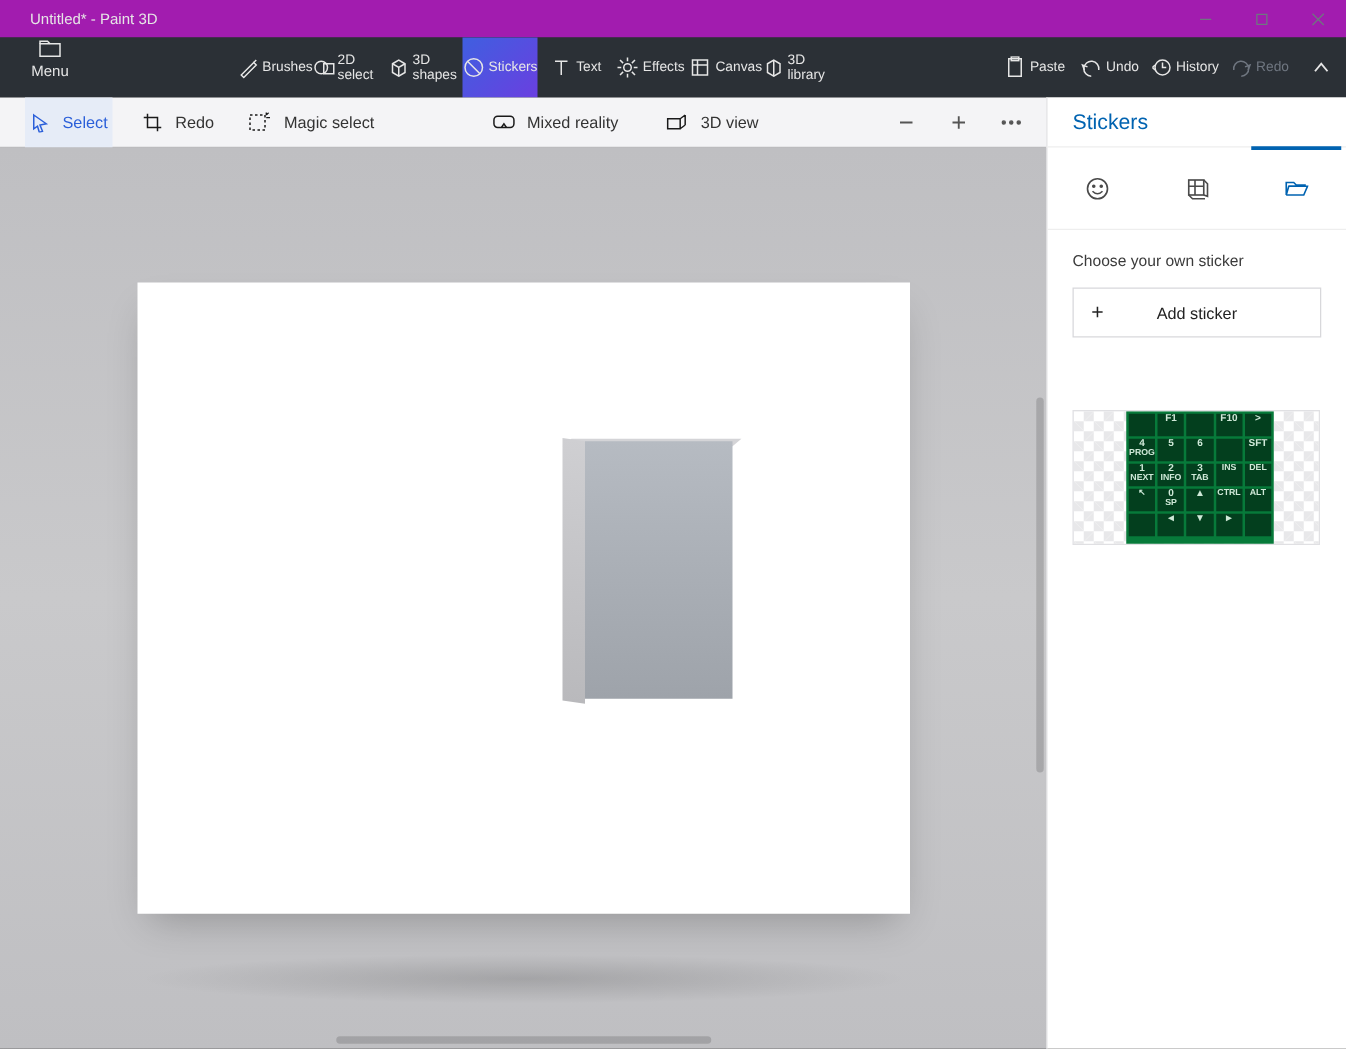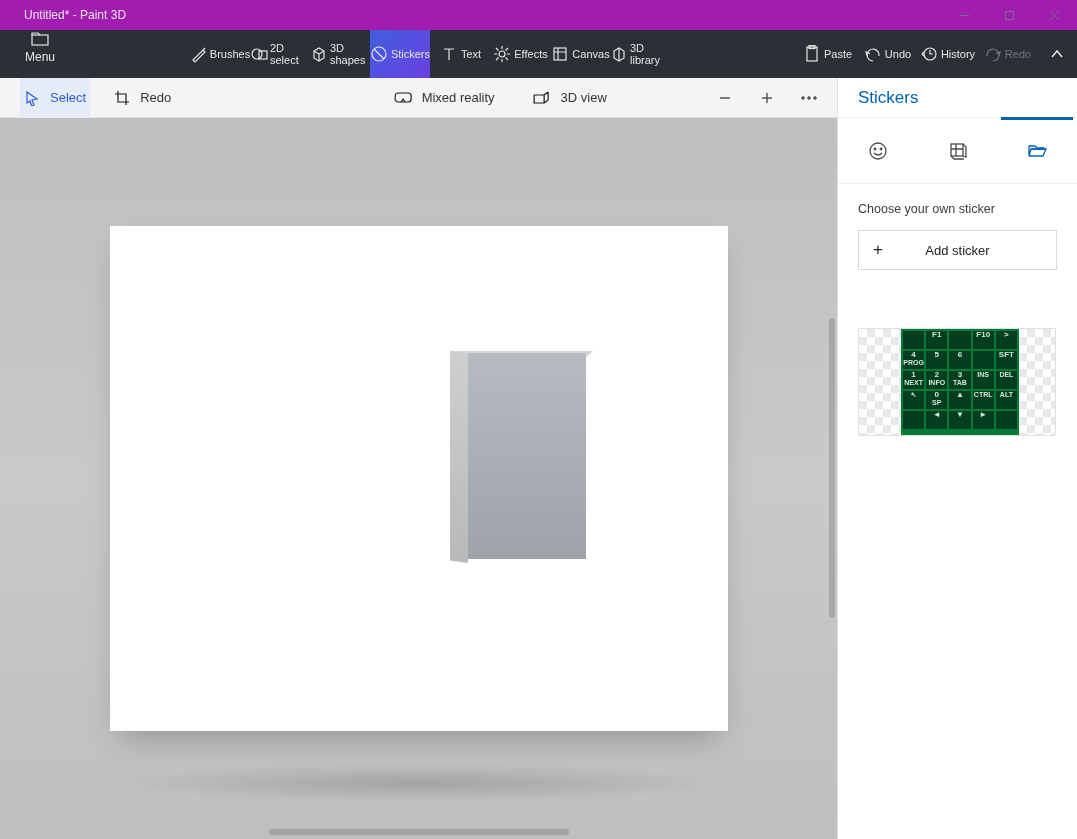--- a/index.html
+++ b/index.html
@@ -322,20 +322,27 @@
         <path d="M3 2 L13 9 L8 10 L10 15 L7.5 16 L6 11 L3 13 Z"></path>
       </svg>
     <span>Select</span>
   </div>
   <div class="subbtn">
     <svg width="16" height="16">
         <path d="M4 1 V12 H15 M1 4 H12 V15"></path>
       </svg>
     <span>Redo</span>
   </div>
+  <div class="subbtn">
+    <svg width="18" height="16">
+        <rect x="1" y="2" width="12" height="12" stroke-dasharray="2 2"></rect>
+        <path d="M14 2 L16 0 M14 4 L17 4 M14 2 L14 -1" stroke-width="1"></path>
+      </svg>
+    <span>Magic select</span>
+  </div>
 
   <div class="subbar-center">
     <div class="subbtn">
       <svg width="18" height="14">
           <rect x="1" y="2" width="16" height="9" rx="3"></rect>
           <path d="M7 11 L9 8 L11 11"></path>
         </svg>
       <span>Mixed reality</span>
     </div>
     <div class="subbtn">

